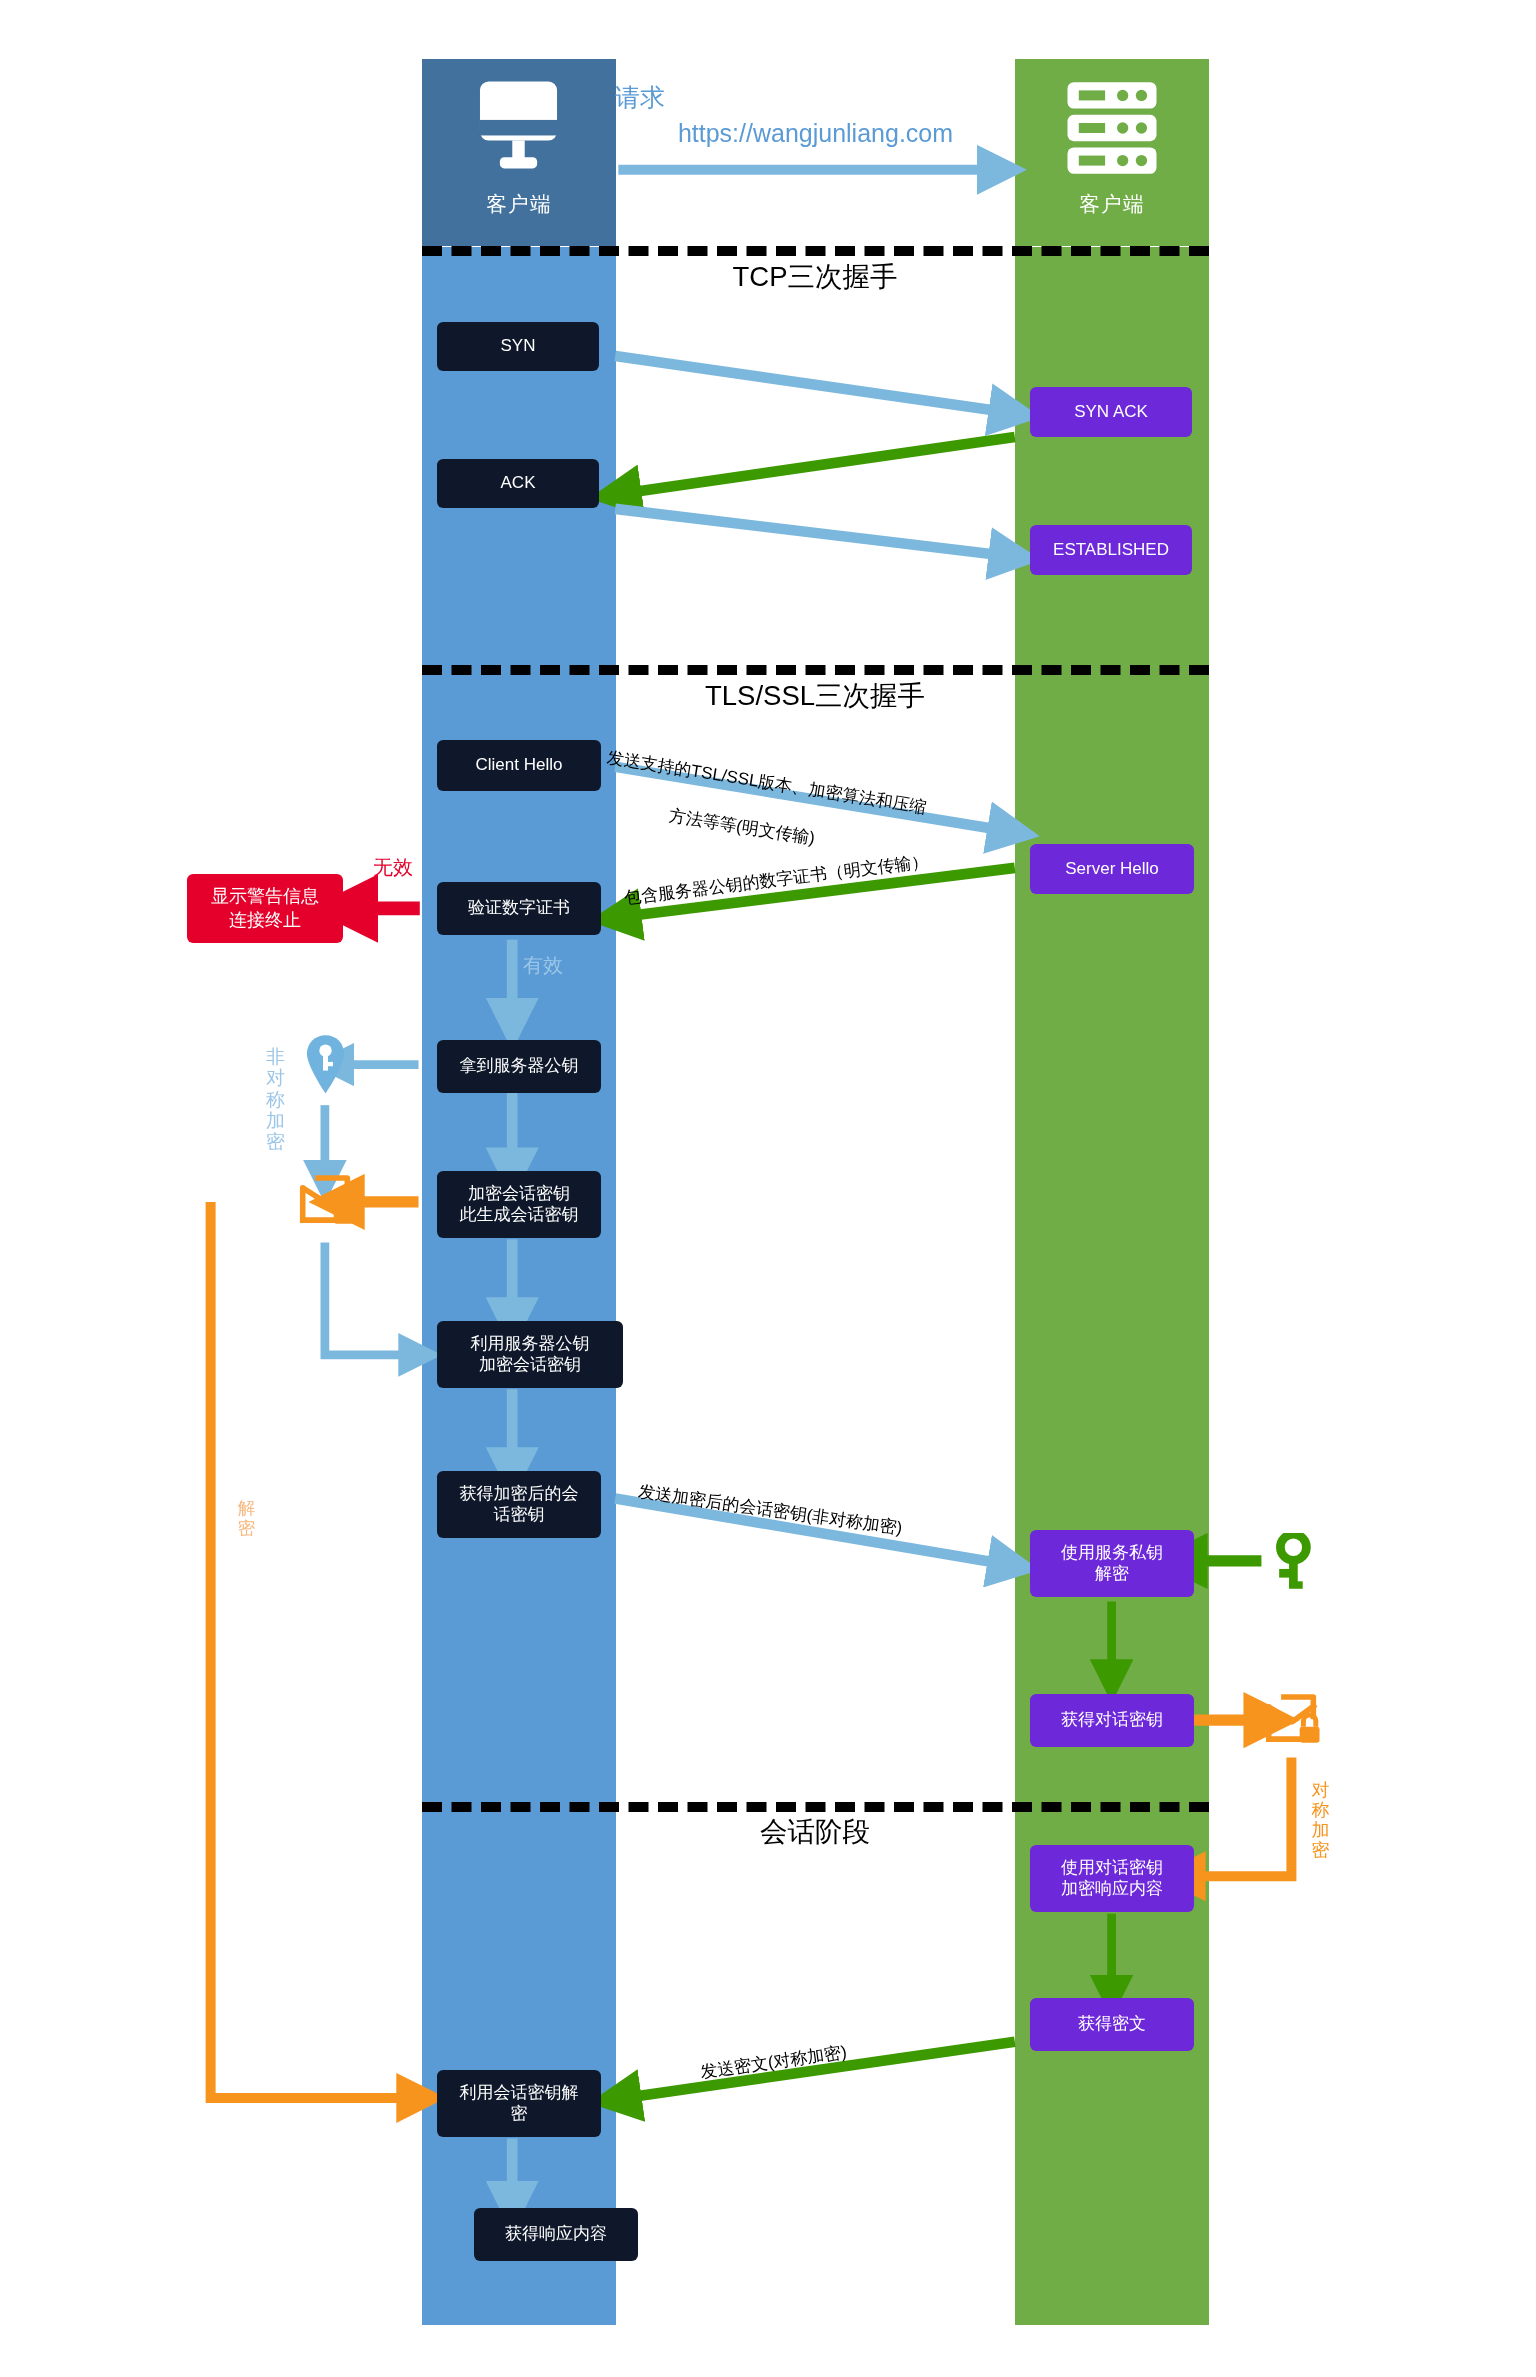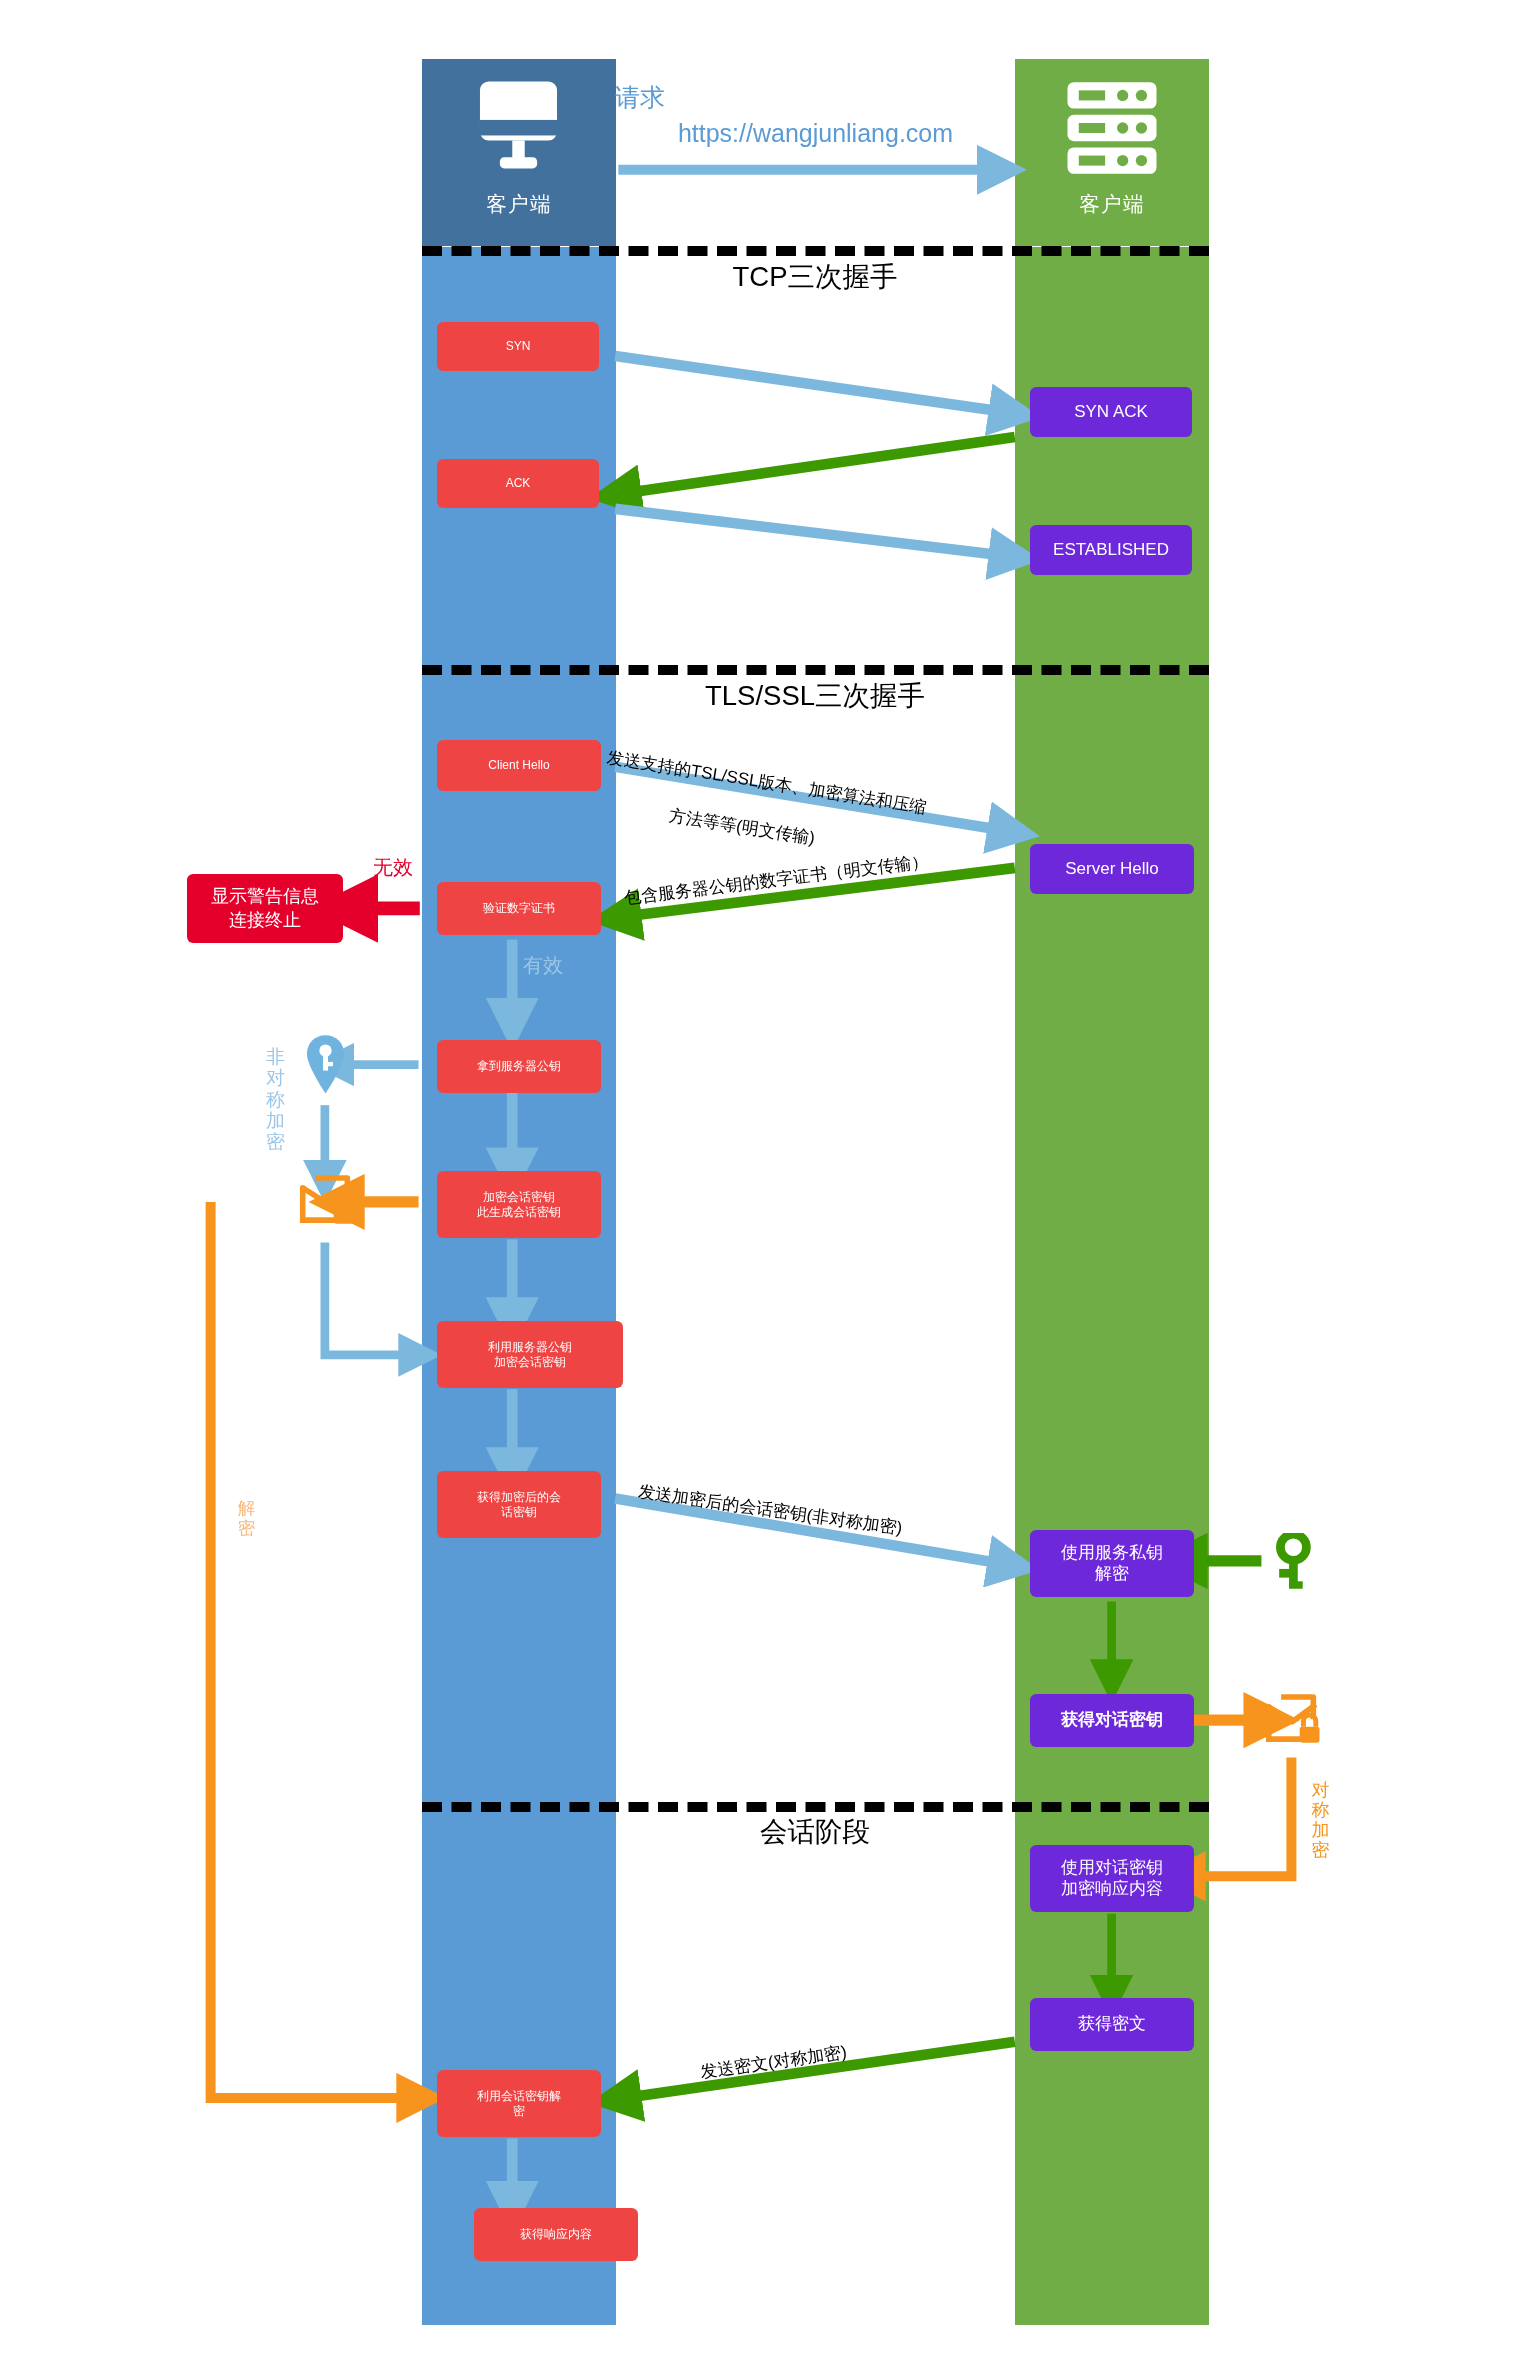--- a/index.html
+++ b/index.html
@@ -25,21 +25,21 @@
 
   
   .dashline{position:absolute;left:422px;width:787px;height:0;border-top:10px dashed #000;}
 
   
   .sect-title{position:absolute;text-align:center;font-size:27.5px;color:#000;width:400px;left:615px;}
 
   
   .box{position:absolute;border-radius:6.2px;display:flex;align-items:center;justify-content:center;
        text-align:center;color:#fff;line-height:1.18;box-sizing:border-box;padding:2.5px 5px;}
-  .box.cl{background:#ef4444;font-size:12px;}
+  .box.cl{background:#0f172a;font-size:17px;}
   .box.sv{background:#6d28d9;font-size:17px;}
   .box.danger{background:#E4002B;font-size:18px;line-height:1.3;}
 
   
   .flab{position:absolute;font-size:17px;color:#000;white-space:nowrap;transform-origin:left top;}
 
   
   .vlab{position:absolute;font-size:19px;line-height:1.12;text-align:center;width:21px;}
 
   svg.over{position:absolute;left:0;top:0;width:1537px;height:2377px;pointer-events:none;}
@@ -194,21 +194,21 @@
   <div class="box cl" style="left:437px;top:1471px;width:164px;height:67px;flex-direction:column;">
     <span>获得加密后的会</span>
     <span>话密钥</span>
   </div>
 
   <div class="box sv" style="left:1030px;top:1530px;width:164px;height:67px;flex-direction:column;">
     <span>使用服务私钥</span>
     <span>解密</span>
   </div>
 
-  <div class="box sv" style="left:1030px;top:1694px;width:164px;height:53px;font-weight:bold;">获得对话密钥</div>
+  <div class="box sv" style="left:1030px;top:1694px;width:164px;height:53px;">获得对话密钥</div>
 
   <div class="box sv" style="left:1030px;top:1845px;width:164px;height:67px;flex-direction:column;">
     <span>使用对话密钥</span>
     <span>加密响应内容</span>
   </div>
 
   <div class="box sv" style="left:1030px;top:1998px;width:164px;height:53px;">获得密文</div>
 
   <div class="box cl" style="left:437px;top:2070px;width:164px;height:67px;flex-direction:column;">
     <span>利用会话密钥解</span>

